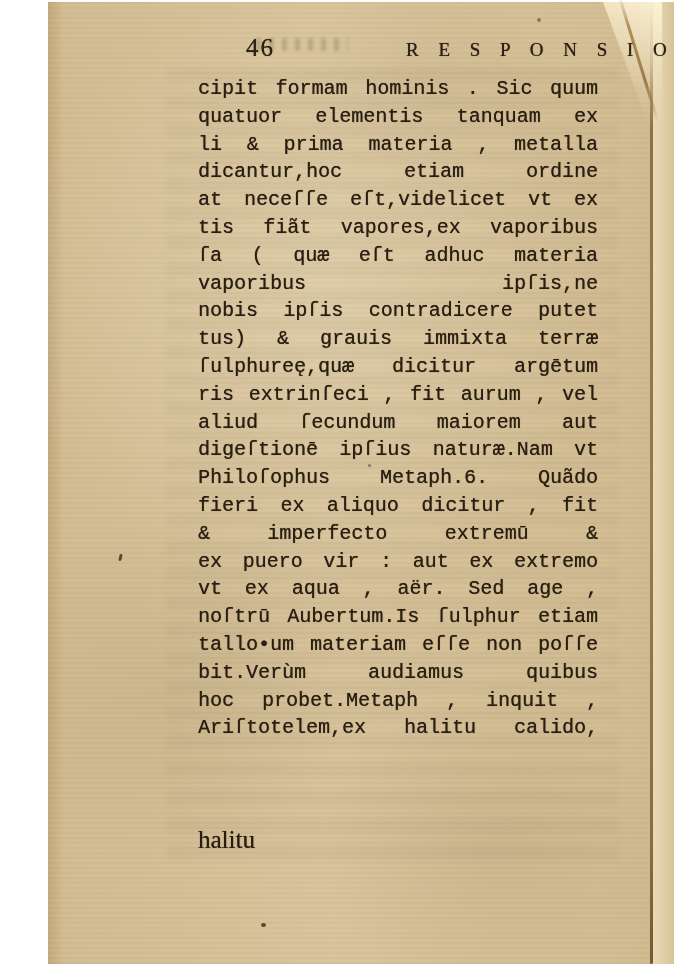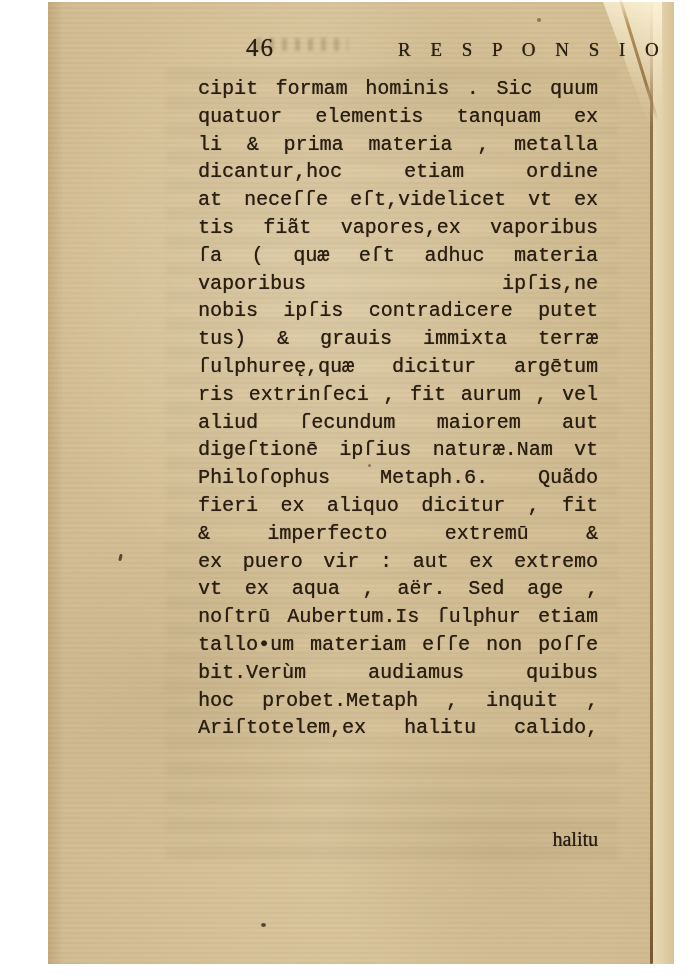--- a/index.html
+++ b/index.html
@@ -47,37 +47,37 @@
     position:absolute;left:208px;top:36px;width:92px;height:13px;
     background:repeating-linear-gradient(90deg, rgba(62,52,32,0.35) 0 5px, rgba(62,52,32,0) 5px 13px);
     filter:blur(1.6px);opacity:0.55;pointer-events:none;
   }
   .header-row{position:absolute;left:150px;top:32px;width:400px;height:28px;color:#2a1f12;margin-left:48px;}
   .page-number{
     position:absolute;left:0;top:0;font-size:25px;letter-spacing:2px;
     text-shadow:0 0 0.8px rgba(42,31,18,0.85);
   }
   .running-title{
-    position:absolute;left:152px;top:5px;font-size:19px;letter-spacing:7.5px;
+    position:absolute;left:160px;top:5px;font-size:19px;letter-spacing:7.5px;
     text-shadow:0 0 0.8px rgba(42,31,18,0.85);white-space:nowrap;
   }
   .text-block{
     position:absolute;left:150px;top:73px;width:400px;
     font-size:20px;line-height:27.8px;color:#291e11;
     text-shadow:0.2px 0.2px 0.7px rgba(41,30,17,0.85);
     word-spacing:1px;
     font-family:Liberation Mono, monospace;
   }
   .text-line{
     height:27.8px;overflow:hidden;
     text-align:justify;text-align-last:justify;
   }
   .catchword-row{
     position:absolute;left:150px;top:824px;width:400px;height:28px;
-    font-size:20px;line-height:27.8px;color:#291e11;text-align:right;
+    font-size:25px;line-height:27.8px;color:#291e11;
     text-shadow:0.2px 0.2px 0.7px rgba(41,30,17,0.85);
   }
   .speck{position:absolute;background:#43321c;border-radius:50%;opacity:0.85;}
   .speck-1{left:71px;top:552px;width:3px;height:7px;border-radius:2px;transform:rotate(14deg);}
   .speck-2{left:213px;top:921px;width:5px;height:4px;}
   .speck-3{left:489px;top:16px;width:4px;height:4px;opacity:0.5;}
   .speck-4{left:320px;top:462px;width:3px;height:3px;opacity:0.5;}
 </style>
 </head>
 <body>

